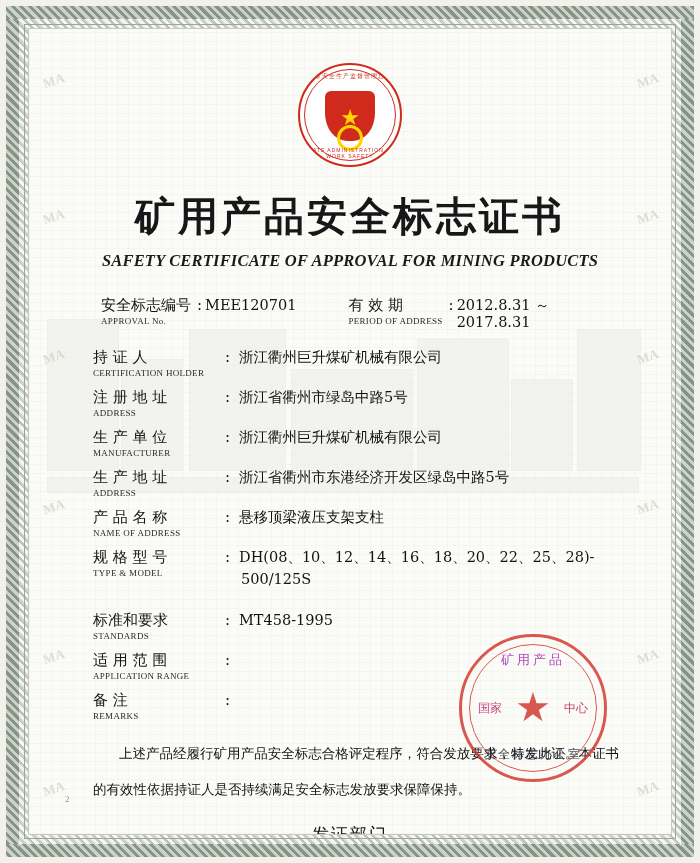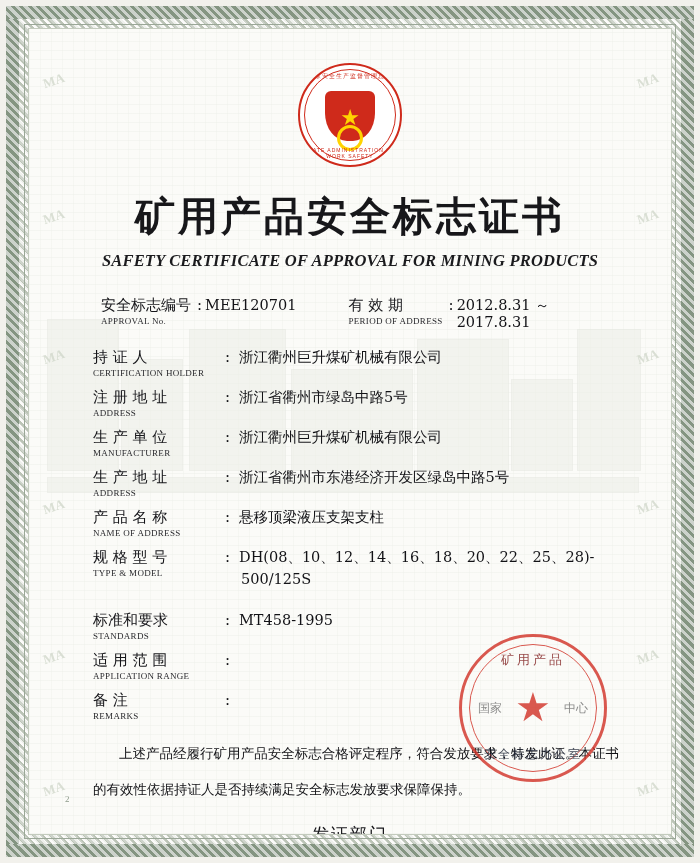--- a/index.html
+++ b/index.html
@@ -310,39 +310,39 @@
     left: 50%; top: 50%;
     transform: translate(-50%,-50%);
     color: #d2352a;
     font-size: 40px;
     line-height: 40px;
   }
   .seal .seal-text-top {
     position: absolute;
     top: 14px; left: 0; right: 0;
     text-align: center;
-    color: #7f1d1d;
+    color: #a21caf;
     font-family: "DejaVu Serif", serif;
     font-size: 13px;
     letter-spacing: 3px;
     transform: none;
   }
   .seal .seal-text-bottom {
     position: absolute;
     bottom: 16px; left: 0; right: 0;
     text-align: center;
     color: #0f172a;
     font-family: Liberation Serif, serif;
     font-size: 12px;
     letter-spacing: 2px;
   }
   .seal .seal-text-left, .seal .seal-text-right {
     position: absolute;
     top: 50%;
-    color: #737373;
+    color: #be185d;
     font-family: "DejaVu Serif", serif;
     font-size: 12px;
   }
   .seal .seal-text-left { left: 16px; transform: translateY(-50%); }
   .seal .seal-text-right { right: 16px; transform: translateY(-50%); }
 
   .corner-num {
     position: absolute;
     left: 36px;
     bottom: 30px;

